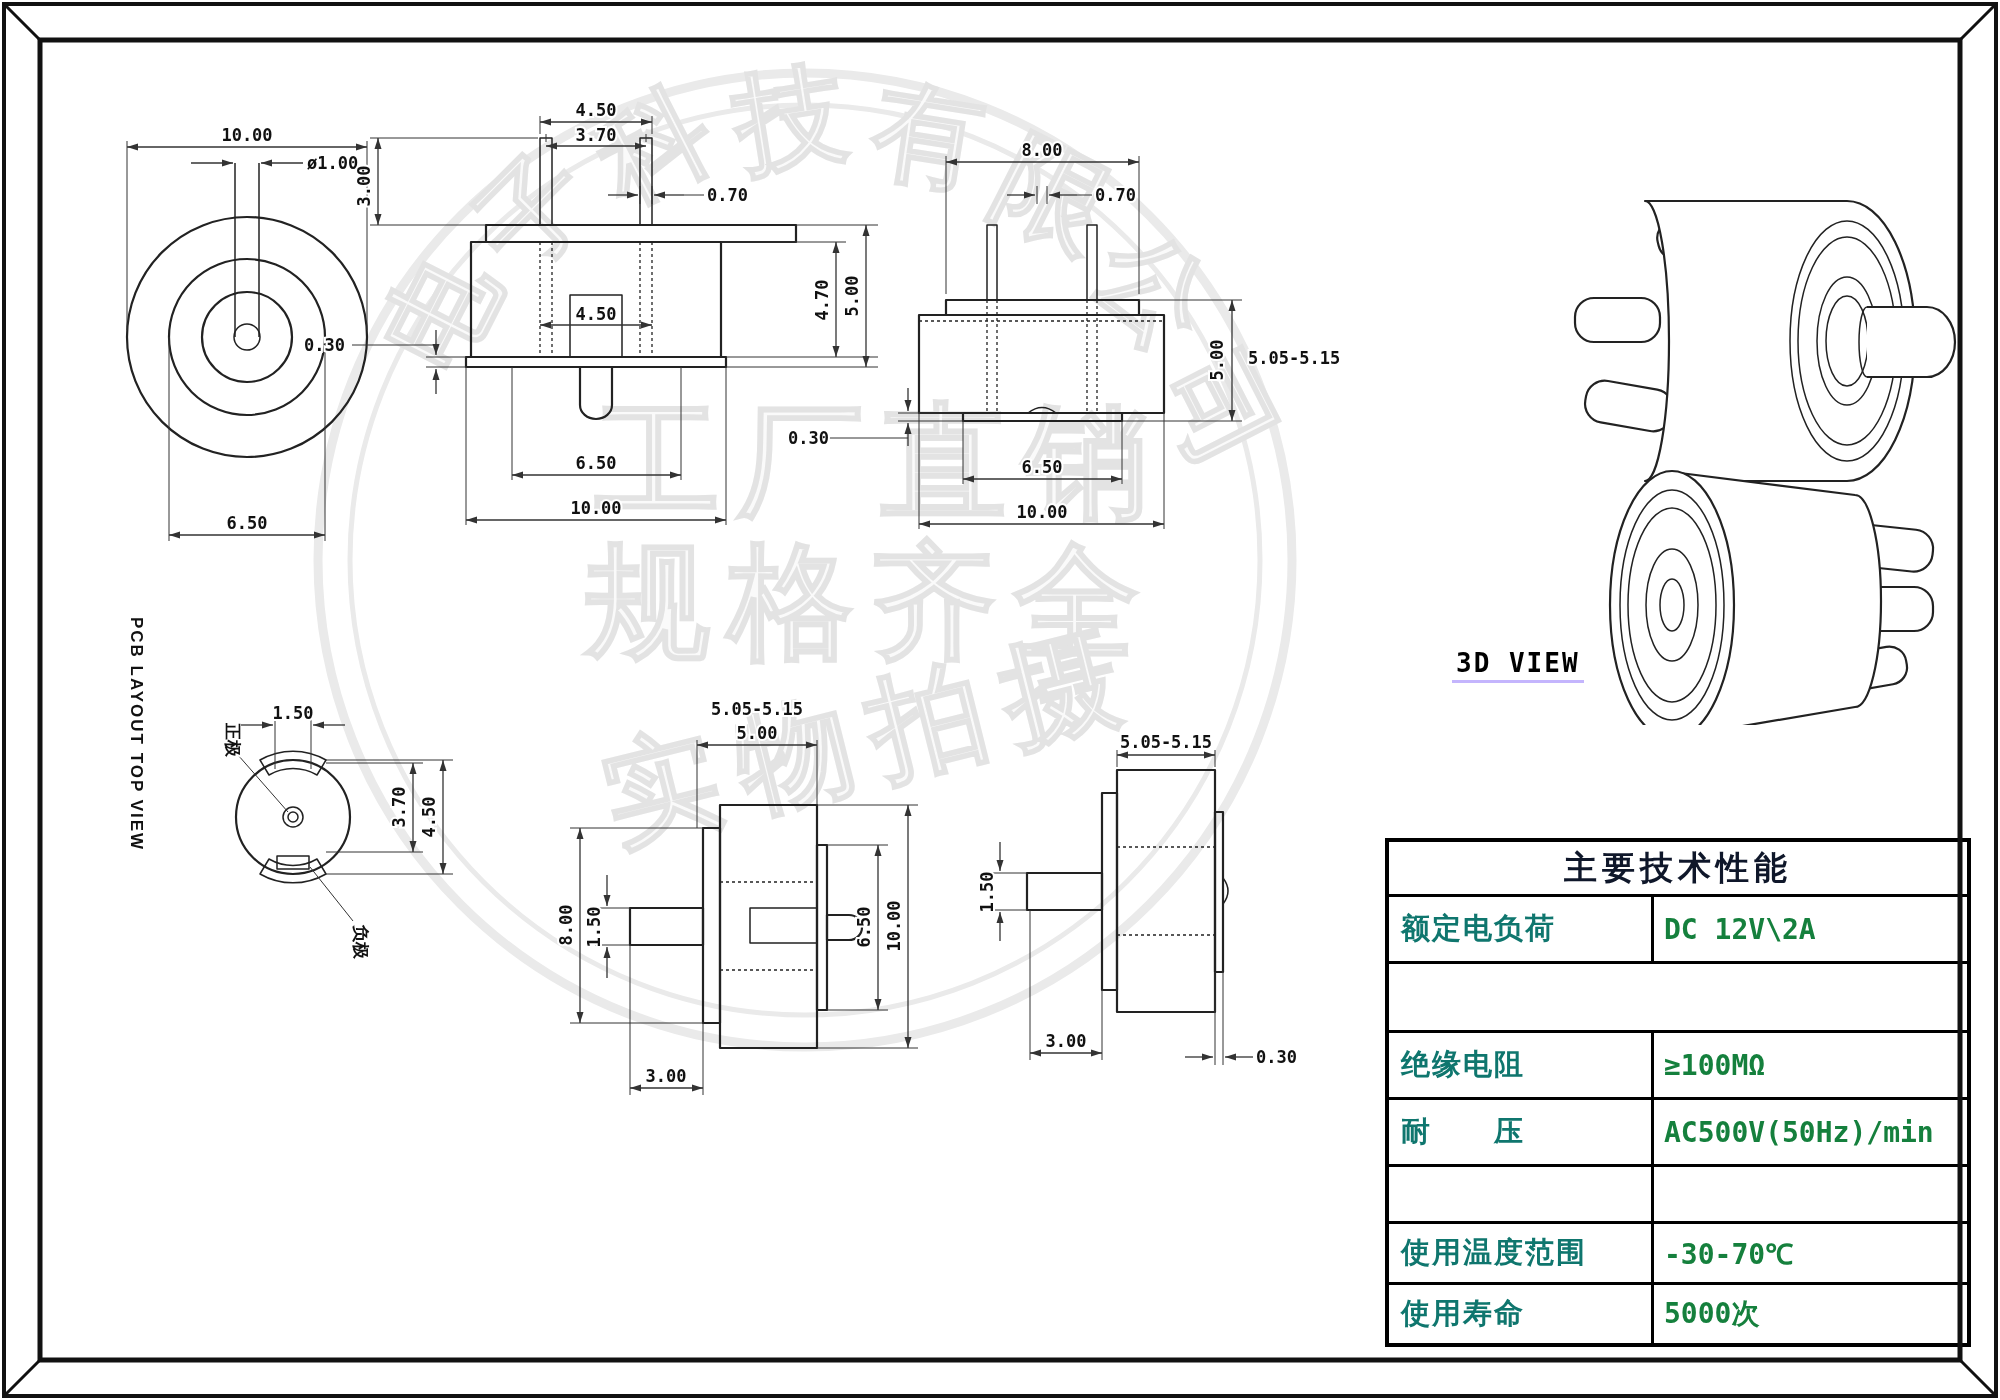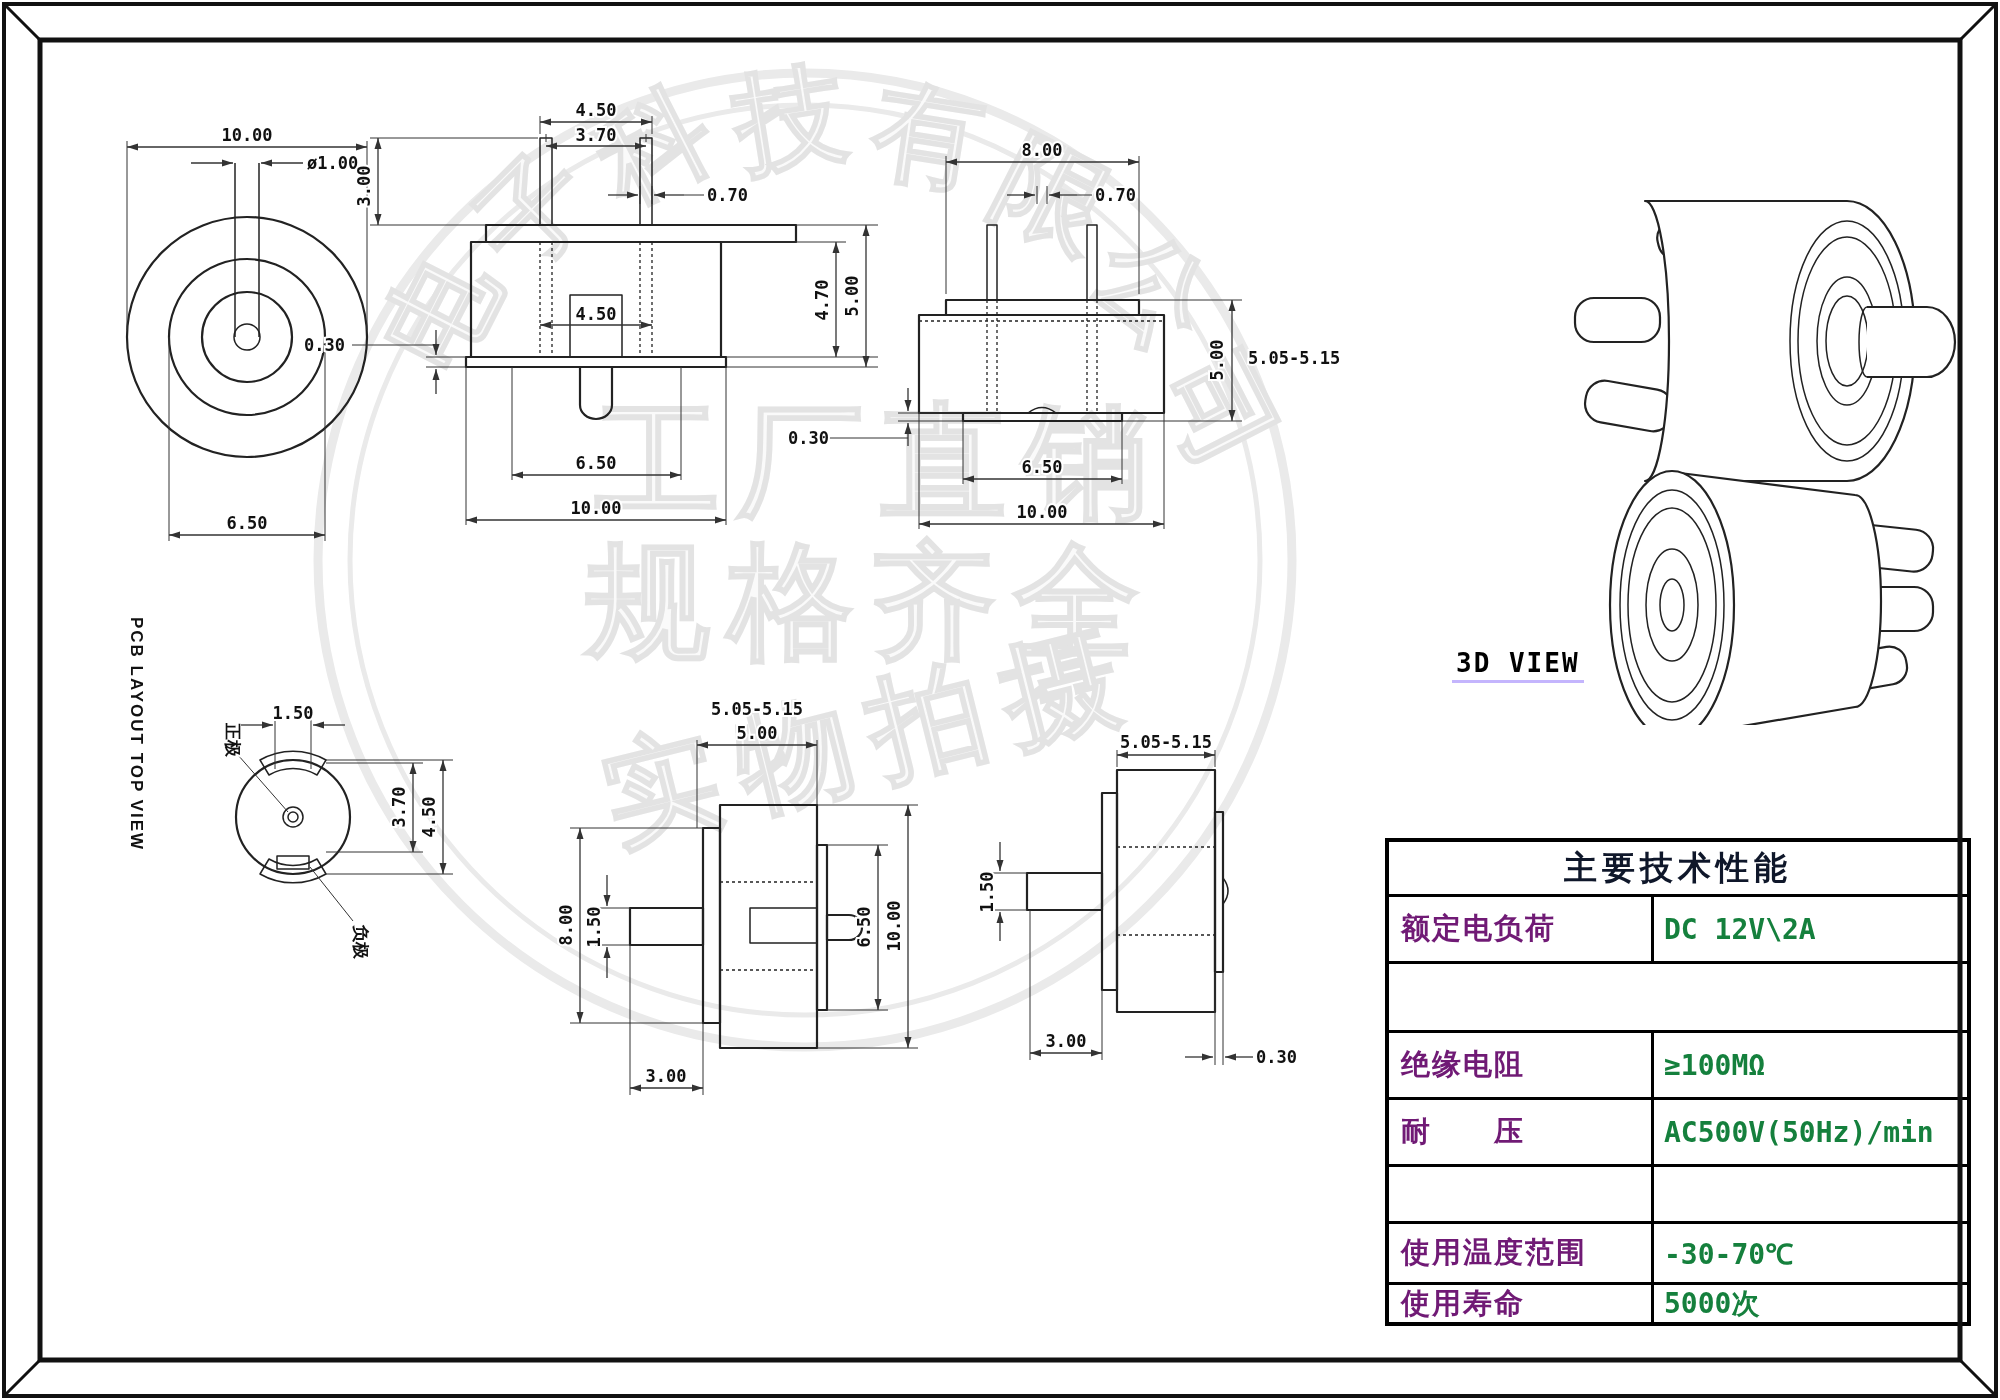--- a/index.html
+++ b/index.html
@@ -25,25 +25,25 @@
     font:bold 26px "DejaVu Sans Mono",monospace;letter-spacing:2px;color:#000000;
     border-bottom:3px solid #c4b5fd;padding:0 4px 2px 4px;}
   
   .spec-table{position:absolute;left:1385px;top:838px;width:578px;background:#fff;
     border:4px solid #000;z-index:3;}
   .spec-header{height:52px;border-bottom:3px solid #000;display:flex;align-items:center;
     justify-content:center;font-size:33px;font-weight:bold;letter-spacing:5px;color:#0f172a;}
   .spec-row{display:flex;border-bottom:3px solid #000;}
   .spec-row:last-child{border-bottom:none;}
   .spec-label{width:250px;border-right:3px solid #000;display:flex;align-items:center;
-    padding-left:12px;font-size:29px;font-weight:bold;letter-spacing:2px;color:#701a75;}
+    padding-left:12px;font-size:29px;font-weight:bold;letter-spacing:2px;color:#0f766e;}
   .spec-value{flex:1;display:flex;align-items:center;padding-left:10px;
     font:bold 28px "DejaVu Sans Mono",monospace;color:#15803d;}
   .r1{height:64px}.r2{height:66px}.r3{height:64px}.r4{height:64px}
-  .r5{height:54px}.r6{height:58px}.r7{height:37px}
+  .r5{height:54px}.r6{height:58px}.r7{height:58px}
   .frame{position:absolute;left:0;top:0;z-index:5;pointer-events:none;}
 </style>
 </head>
 <body>
 
 <svg width="0" height="0" style="position:absolute">
   <defs>
     <marker id="aE" markerWidth="12" markerHeight="10" refX="11" refY="5" orient="auto" markerUnits="userSpaceOnUse">
       <path d="M0,1.5 L11,5 L0,8.5 Z" fill="#333"></path>
     </marker>

